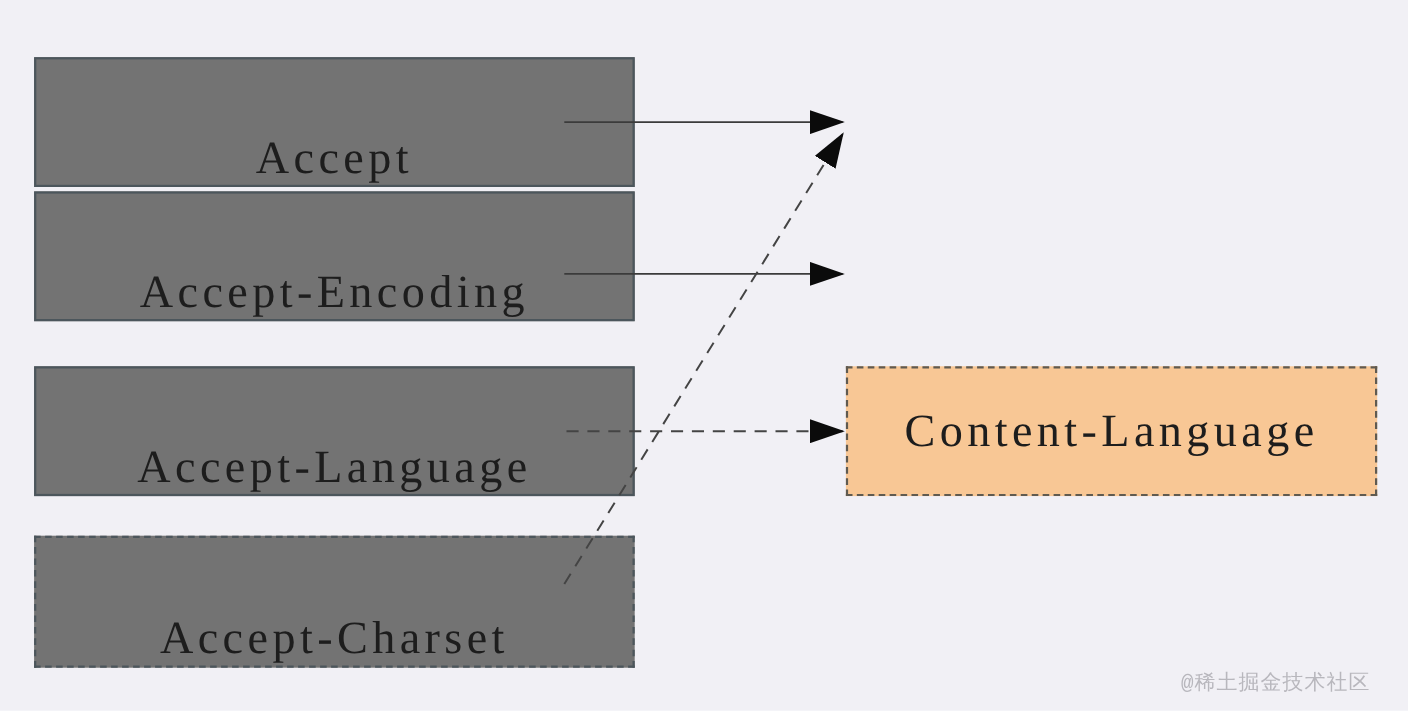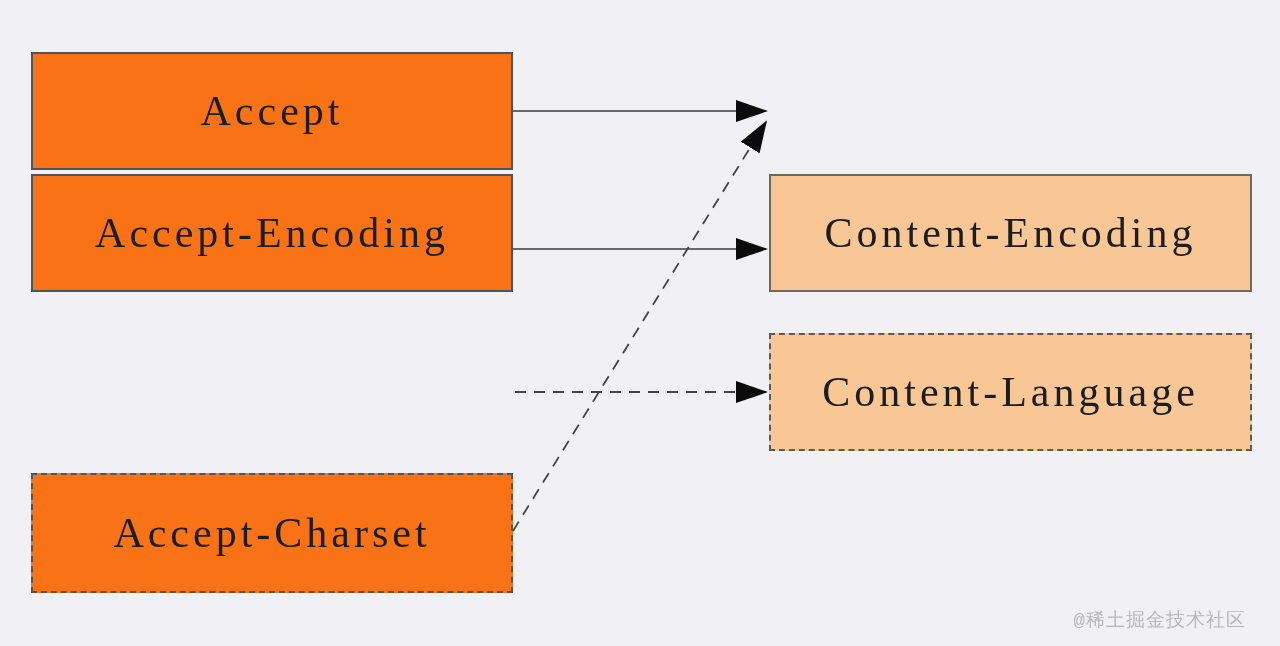--- a/index.html
+++ b/index.html
@@ -21,40 +21,41 @@
     display: flex;
     align-items: center;
     justify-content: center;
     font-size: 42px;
     letter-spacing: 4px;
     color: #1d1d1d;
     white-space: nowrap;
   }
   .box.left {
     left: 31px;
-    width: 482px;
-    background: #f97316;
+    width: 546px;
+    background: #737373;
     border: 2px solid #4c565c;
+    align-items: flex-end;
   }
   .box.right {
     left: 769px;
     width: 483px;
     background: #f8c795;
     border: 2px solid #6f695a;
   }
   .box.dashed-border.left {
     border: 2px dashed #4c565c;
   }
   .box.dashed-border.right {
     border: 2px dashed #5f5a50;
   }
   .row-0 { top: 52px; }
   .row-1 { top: 174px; }
   .row-2 { top: 333px; }
-  .row-3 { top: 473px; height: 120px; }
+  .row-3 { top: 487px; height: 120px; }
   svg.arrows {
     position: absolute;
     top: 0;
     left: 0;
     pointer-events: none;
   }
   .watermark {
     position: absolute;
     right: 34px;
     bottom: 13px;
@@ -68,27 +69,27 @@
 <body>
 
 <div class="stage">
 
   <div class="box left row-0">
     <span>Accept</span>
   </div>
   <div class="box left row-1">
     <span>Accept-Encoding</span>
   </div>
+  <div class="box left row-2">
+    <span>Accept-Language</span>
+  </div>
   <div class="box left dashed-border row-3">
     <span>Accept-Charset</span>
   </div>
 
-  <div class="box right row-1">
-    <span>Content-Encoding</span>
-  </div>
   <div class="box right dashed-border row-2">
     <span>Content-Language</span>
   </div>
 
   <svg class="arrows" width="1280" height="646" viewBox="0 0 1280 646">
     <defs>
       <marker id="arrowhead" viewBox="0 0 32 22" refX="30" refY="11" markerWidth="32" markerHeight="22" markerUnits="userSpaceOnUse" orient="auto">
         <path d="M0,0 L32,11 L0,22 Z" fill="#0b0b0b"></path>
       </marker>
     </defs>

